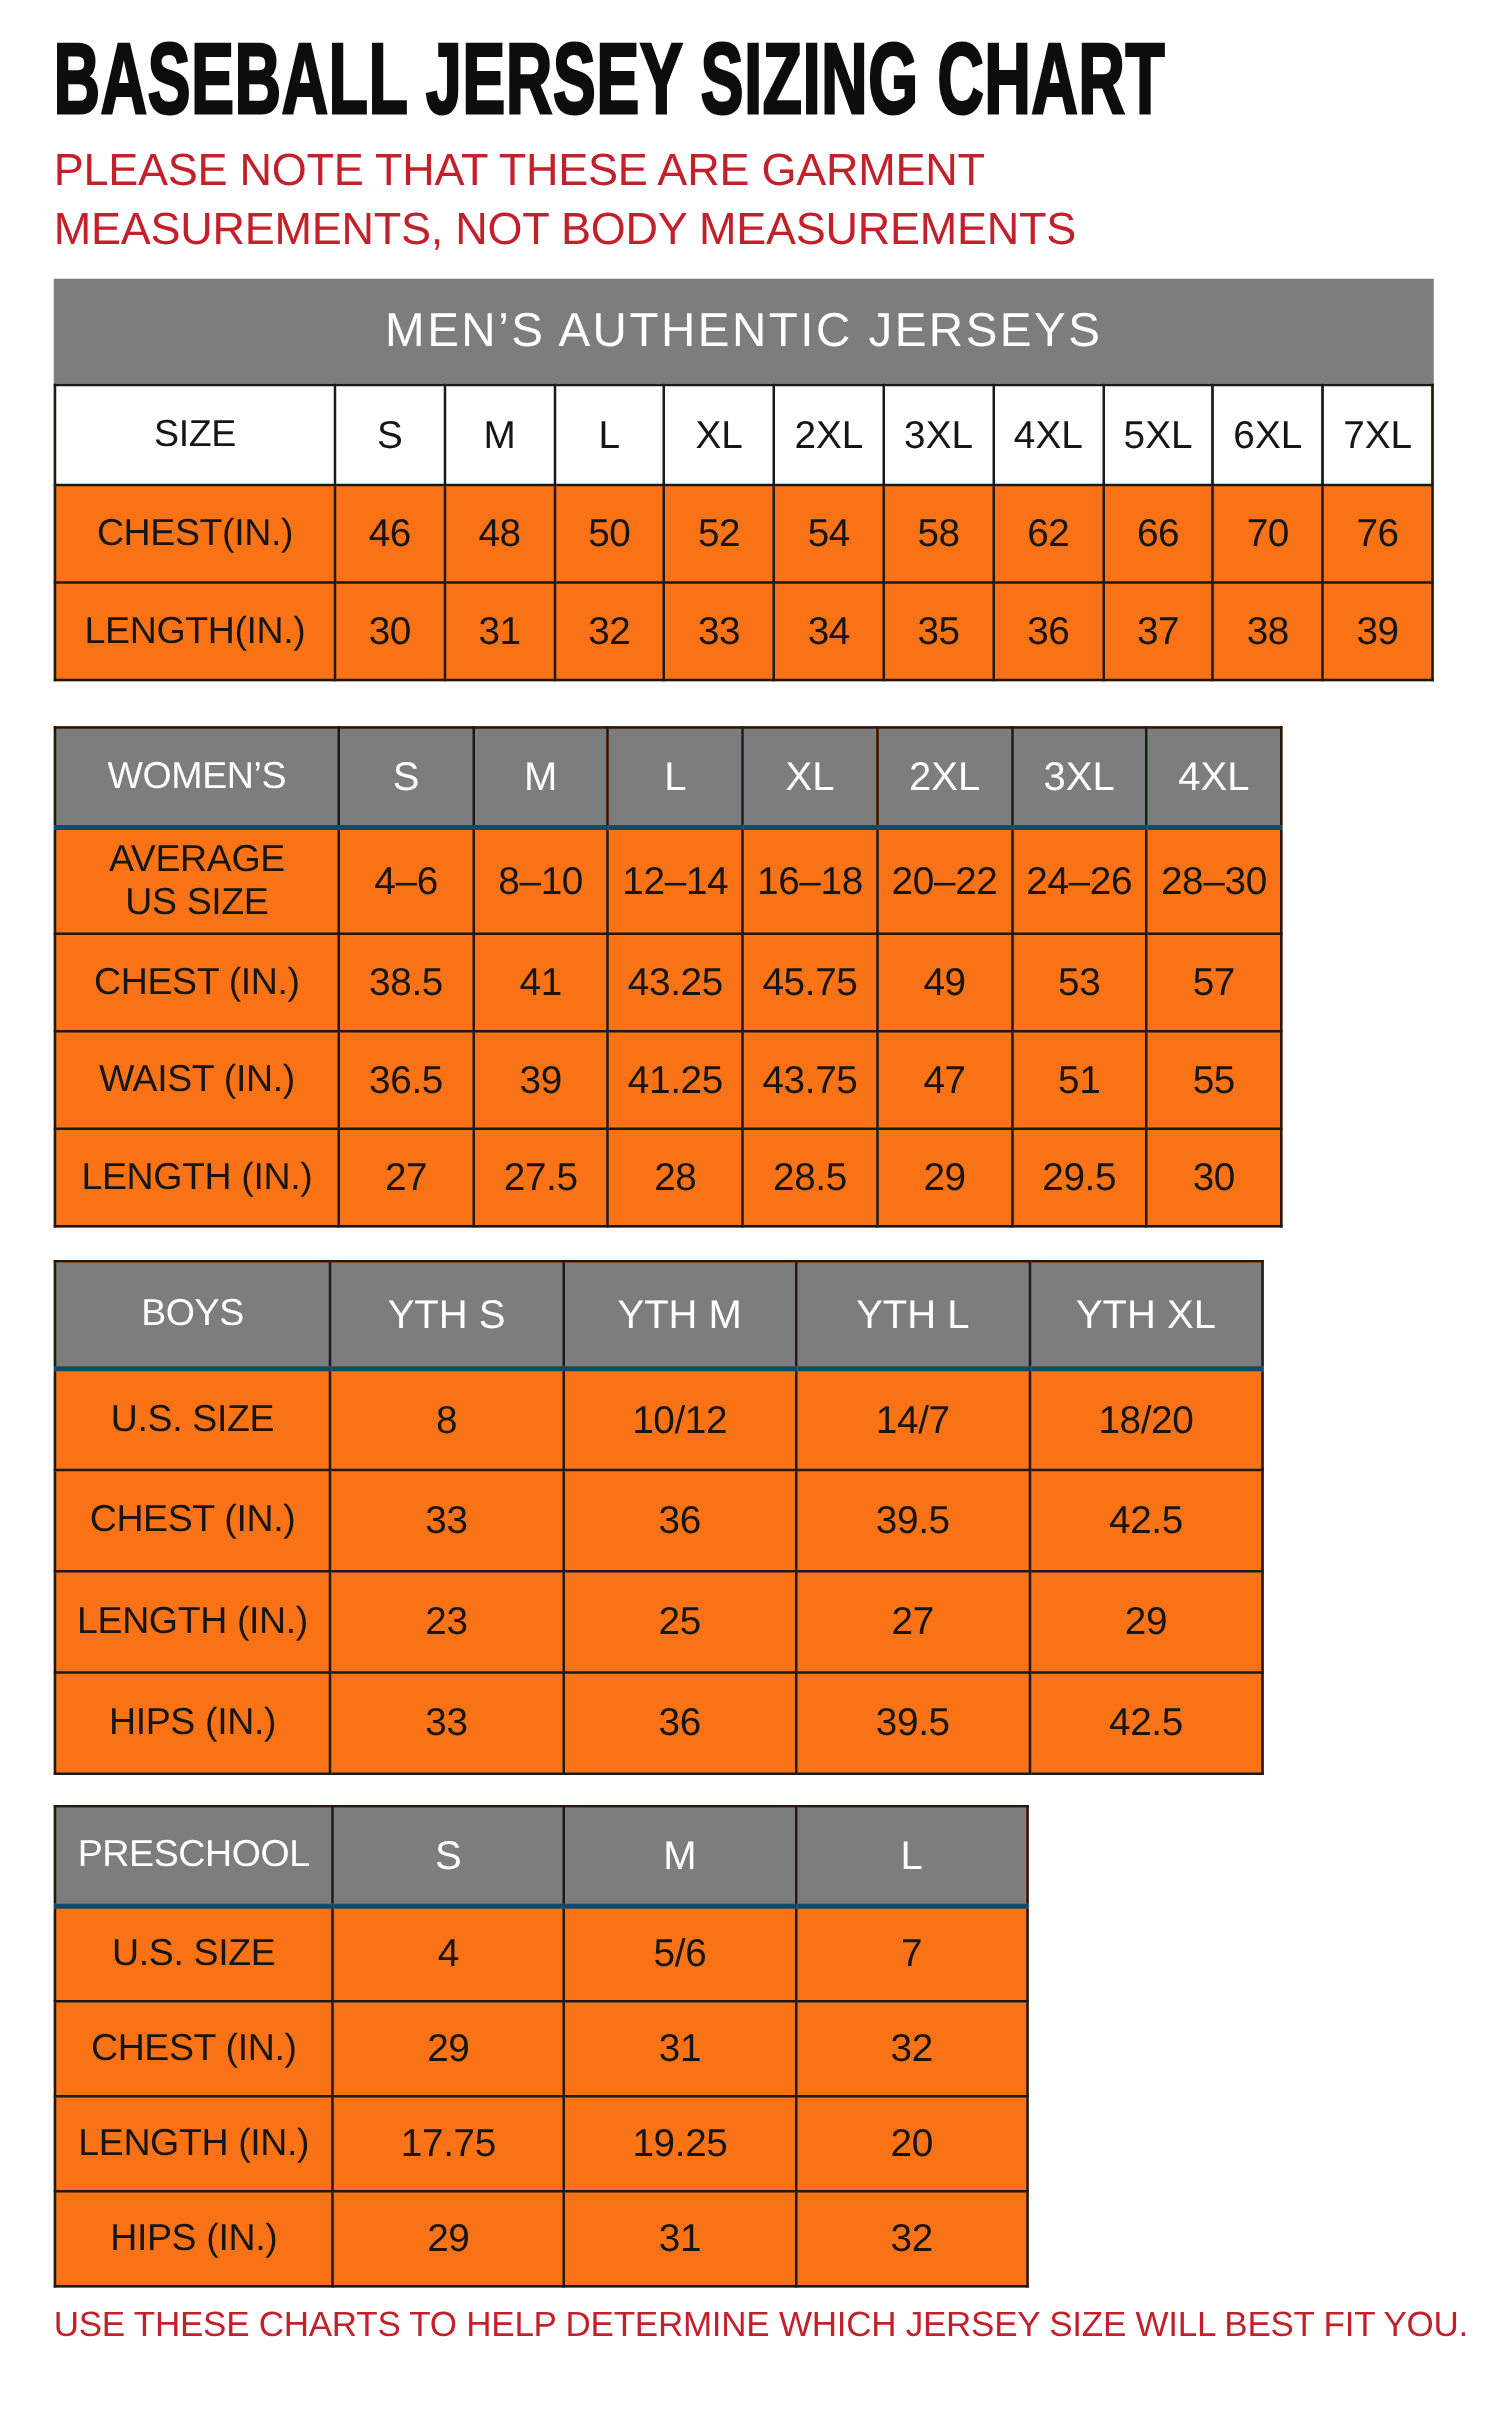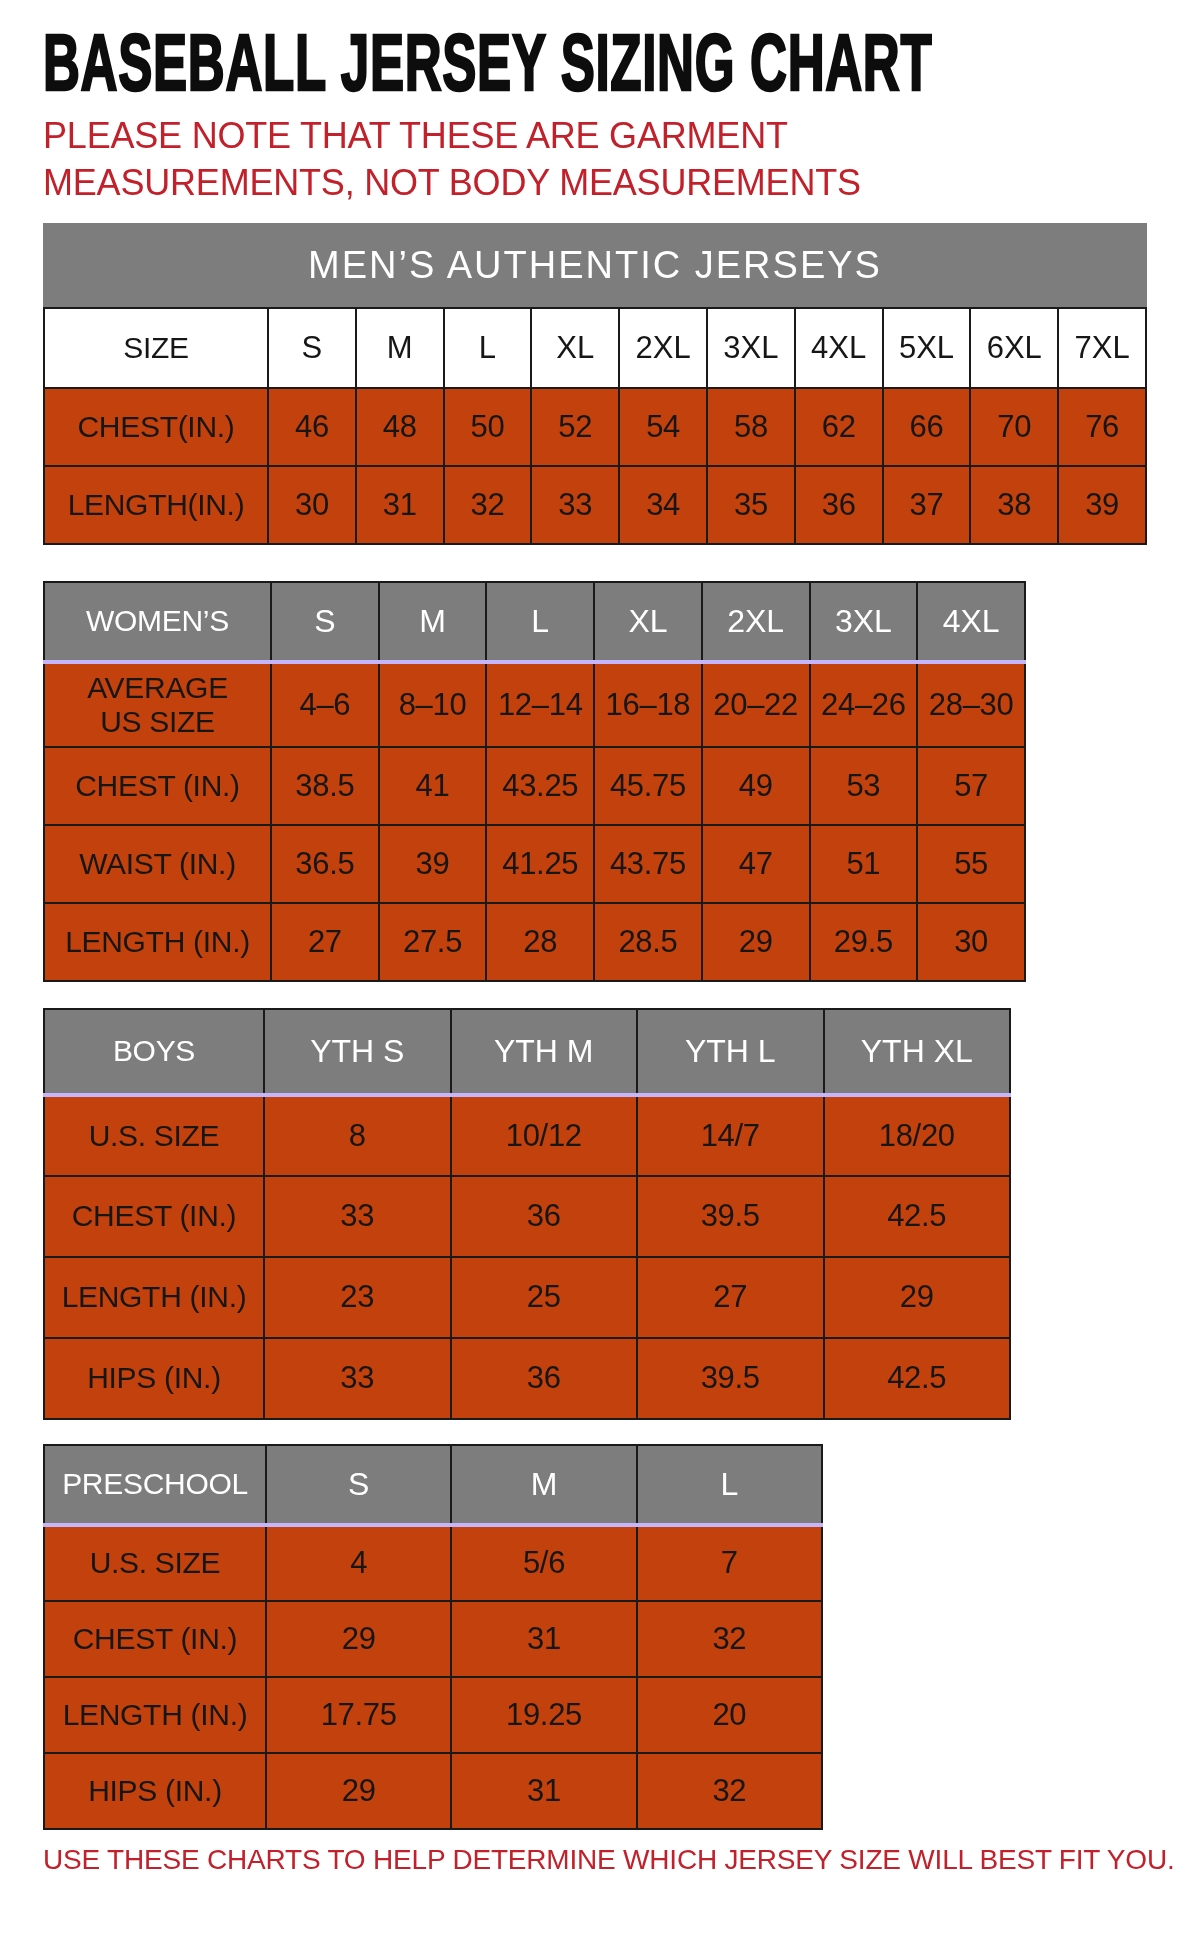--- a/index.html
+++ b/index.html
@@ -52,21 +52,21 @@
     letter-spacing:2px;
     text-align:center;
     line-height:84px;
     white-space:nowrap;
   }
 
   
   table.sz{
     border-collapse:collapse;
     table-layout:fixed;
-    background:#c2410c;
+    background:#f97316;
   }
   table.sz th, table.sz td{
     border:2px solid #1a1a1a;
     text-align:center;
     vertical-align:middle;
     padding:0 4px;
     overflow:hidden;
   }
   table.sz td.lbl, table.sz th.lbl{
     font-size:30px;
@@ -76,21 +76,21 @@
   table.sz td.val{ font-size:31px; letter-spacing:-0.3px; }
 
   
   .plain-head thead th{ background:#ffffff;color:#161616;font-weight:normal;font-size:31px; }
   
   .gray-head thead th{
     background:var(--gray);
     color:#ffffff;
     font-weight:normal;
     font-size:32px;
-    border-bottom:4px solid #c4b5fd;
+    border-bottom:4px solid #0c4a6e;
   }
 
   #tbl-mens{width:1104px;}
   #tbl-mens .c-first{width:224px;}
   #tbl-mens thead tr{height:80px;}
   #tbl-mens tbody tr{height:78px;}
   .sec-mens{margin-top:16px;}
   .sec-mens + section{margin-top:36px;}
 
   #tbl-womens{width:983px;}

